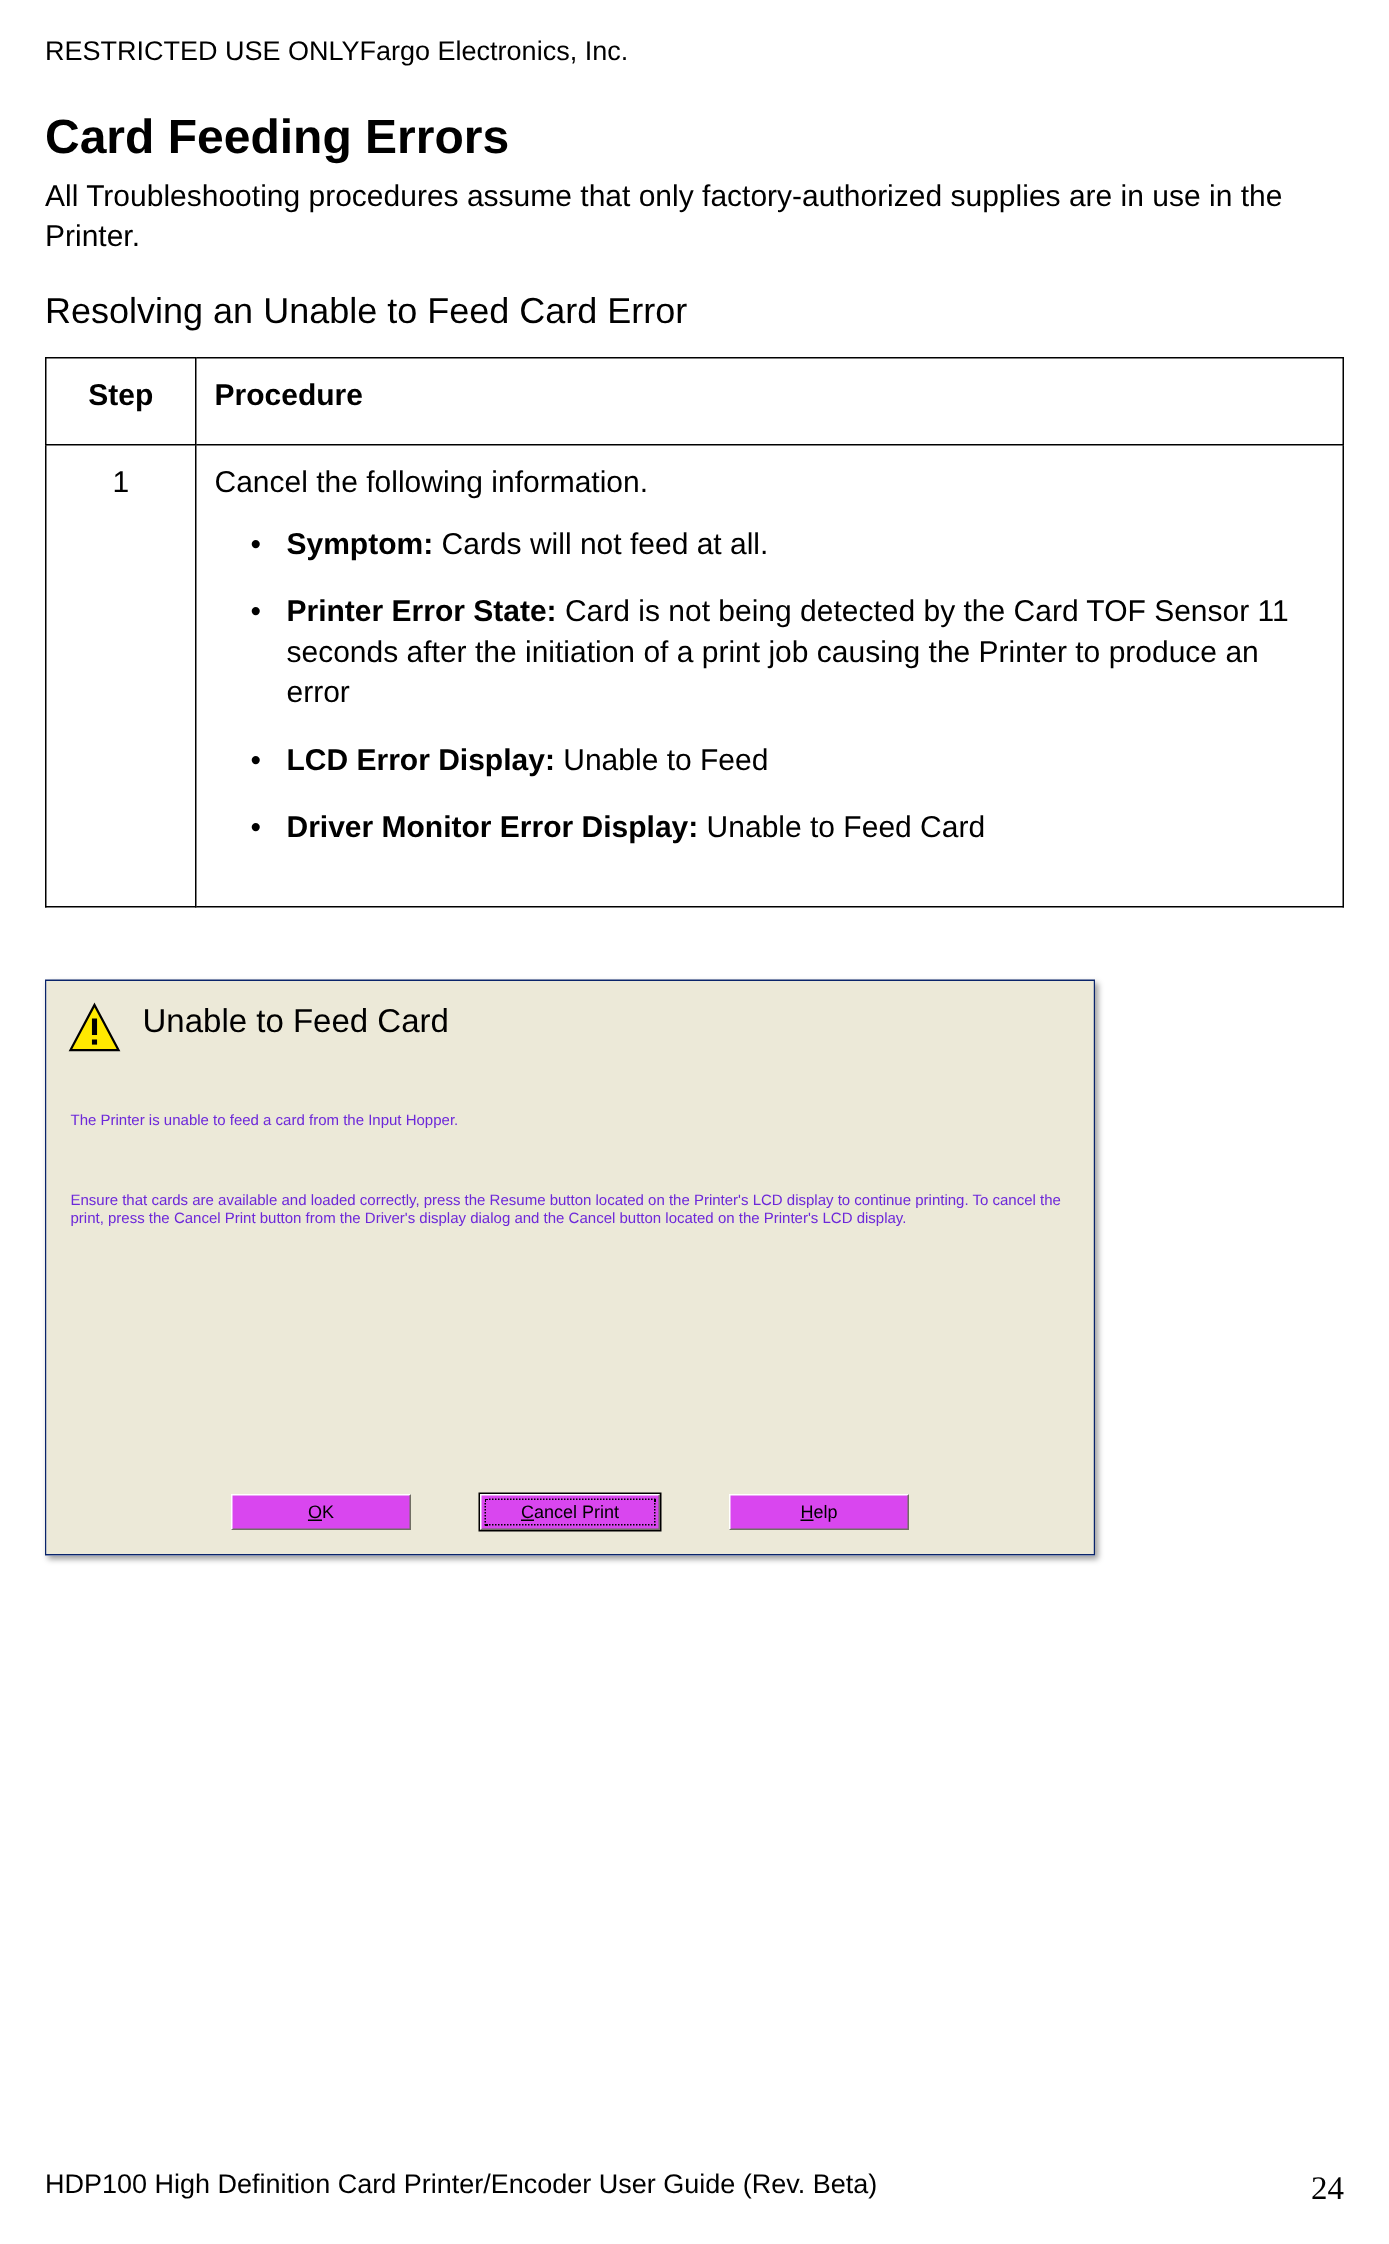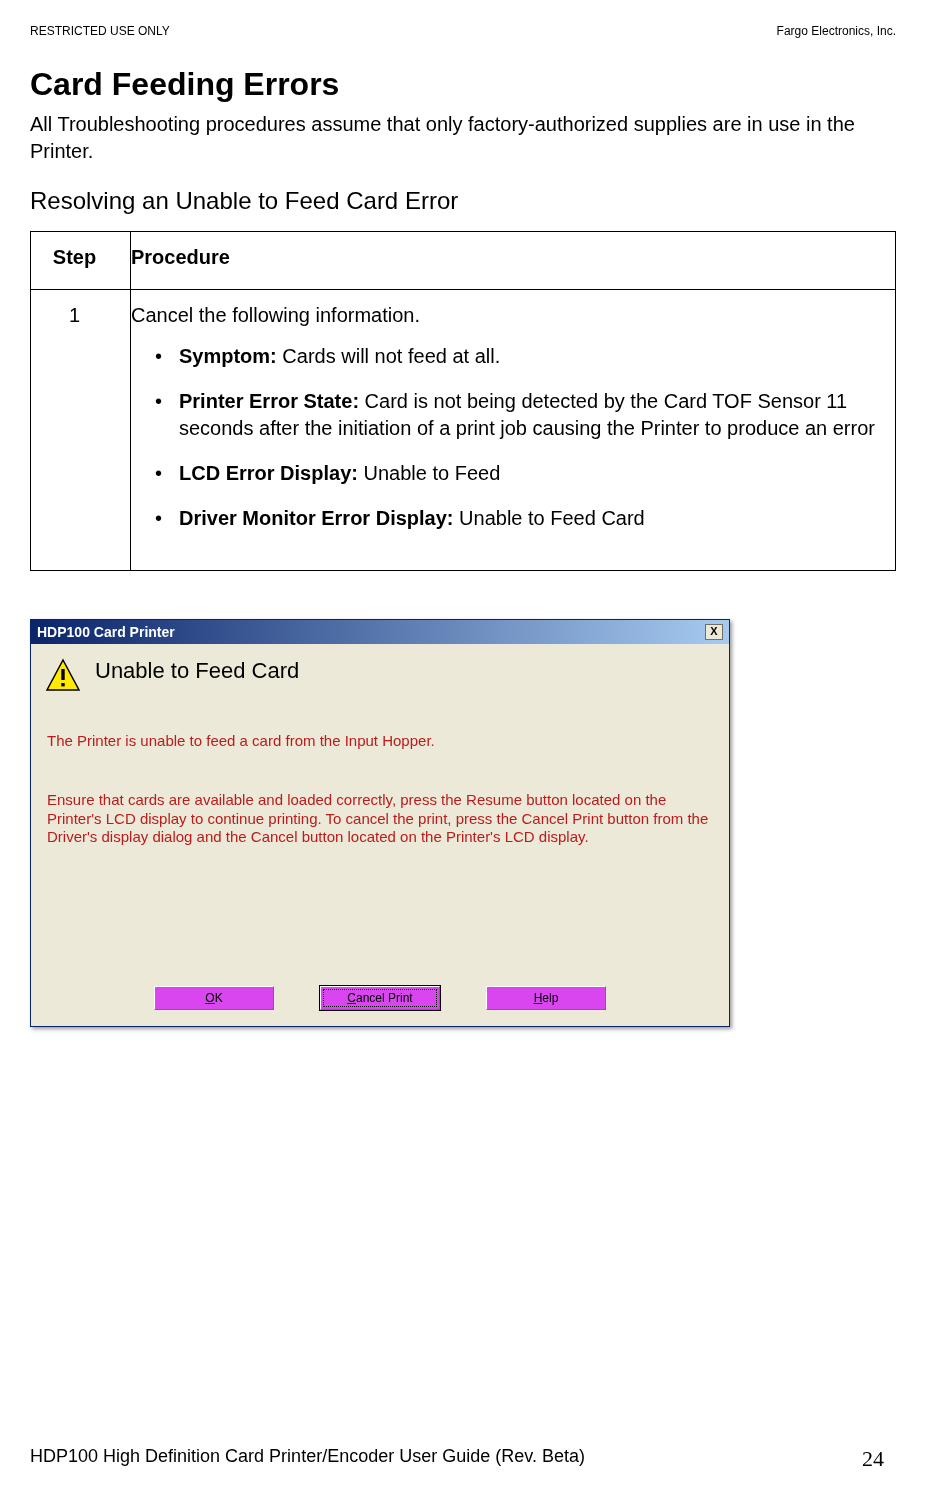--- a/index.html
+++ b/index.html
@@ -10,22 +10,22 @@
     body {
       font-family: Arial, Helvetica, sans-serif;
       background: #fff;
       width: 926px;
       height: 1496px;
       position: relative;
       padding: 24px 30px;
     }
     .page-header {
       display: flex;
-      justify-content: space-between;
-      font-size: 12px;
+      justify-content: flex-start;
+      font-size: 18px;
       margin-bottom: 28px;
     }
     .main-heading {
       font-size: 32px;
       font-weight: bold;
       margin-bottom: 8px;
       margin-top: 28px;
     }
     .intro-text {
       font-size: 20px;
@@ -37,21 +37,21 @@
       font-weight: normal;
       margin-bottom: 16px;
     }
     table.procedure {
       border-collapse: collapse;
       width: 100%;
       margin-bottom: 48px;
     }
     table.procedure td, table.procedure th {
       border: 1px solid #000;
-      padding: 14px 12px 20px 0;
+      padding: 14px 12px 20px 12px;
       font-size: 20px;
       vertical-align: top;
       text-align: left;
     }
     table.procedure th {
       font-weight: bold;
     }
     table.procedure .step-col {
       width: 100px;
       text-align: center;
@@ -135,22 +135,22 @@
       width: 36px;
       height: 36px;
     }
     .dlg-err-title {
       font-size: 22px;
     }
     .dlg-textarea {
       margin-top: 38px;
       margin-left: 2px;
       height: 250px;
-      font-size: 15px;
-      color: #b91c1c;
+      font-size: 10px;
+      color: #6d28d9;
       line-height: 1.25;
     }
     .dlg-textarea p {
       margin-bottom: 40px;
     }
     .dlg-buttons {
       display: flex;
       justify-content: center;
       gap: 46px;
       margin-top: 4px;
@@ -179,21 +179,21 @@
       pointer-events: none;
     }
     .u {
       text-decoration: underline;
     }
 
     .page-footer {
       position: absolute;
       bottom: 24px;
       left: 30px;
-      right: 42px;
+      right: 30px;
       display: flex;
       justify-content: space-between;
       font-size: 18px;
     }
     .page-number {
       font-family: "Times New Roman", Times, serif;
       font-size: 22px;
     }
   </style>
 </head>
@@ -234,24 +234,20 @@
           <span class="bold">Driver Monitor Error Display:</span><span> Unable to Feed Card</span>
         </li>
       </ul>
     </td>
   </tr>
 </tbody>
   </table>
 
 <div class="dialog-wrap">
   <div class="dialog">
-    <div class="dlg-titlebar">
-      <span>HDP100 Card Printer</span>
-      <div class="dlg-close">X</div>
-    </div>
     <div class="dlg-body">
       <div class="dlg-top">
         <div class="warn-icon">
           <svg viewBox="0 0 36 36">
             <polygon points="18,2 34,32 2,32" fill="#ffe900" stroke="#000" stroke-width="1.5"></polygon>
             <rect x="16.3" y="11" width="3.4" height="11" fill="#000"></rect>
             <rect x="16.3" y="25" width="3.4" height="3.4" fill="#000"></rect>
           </svg>
         </div>
         <div class="dlg-err-title">Unable to Feed Card</div>

